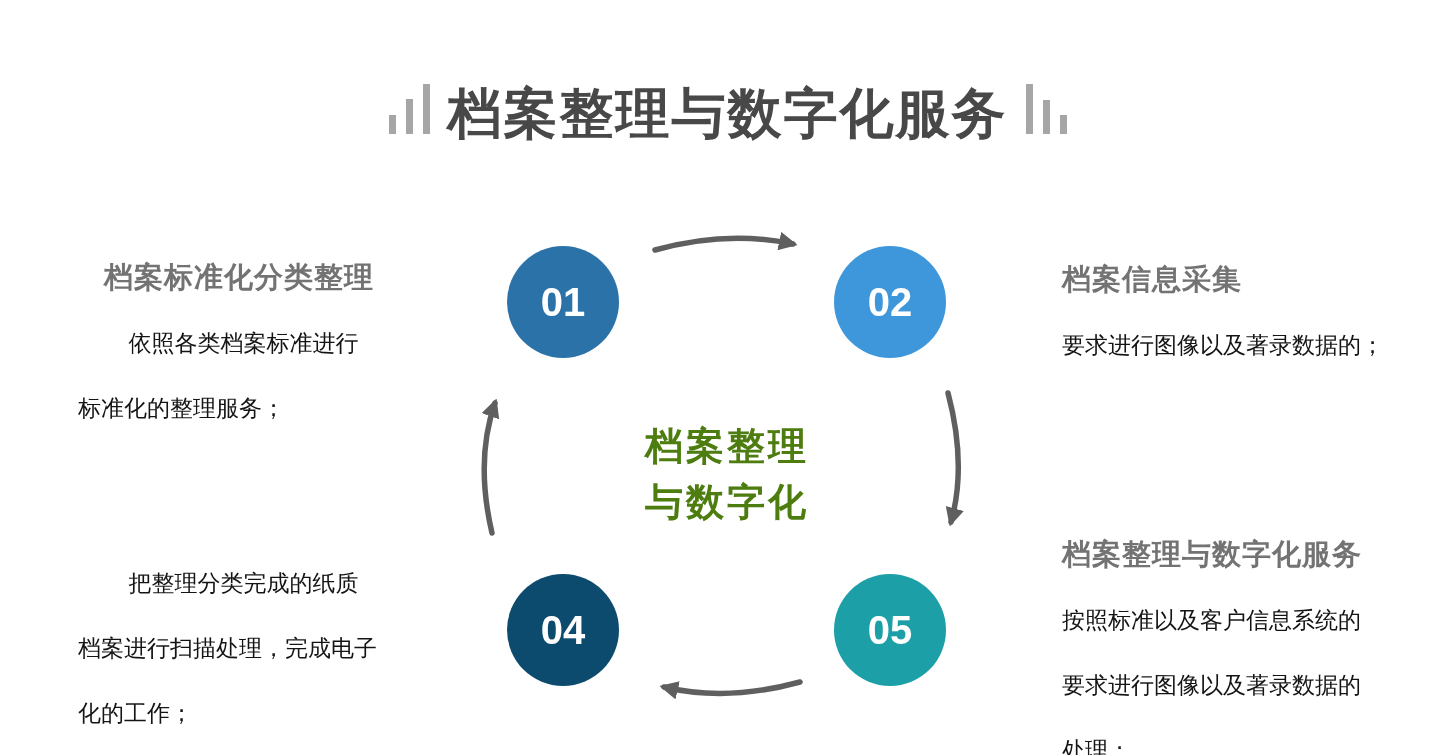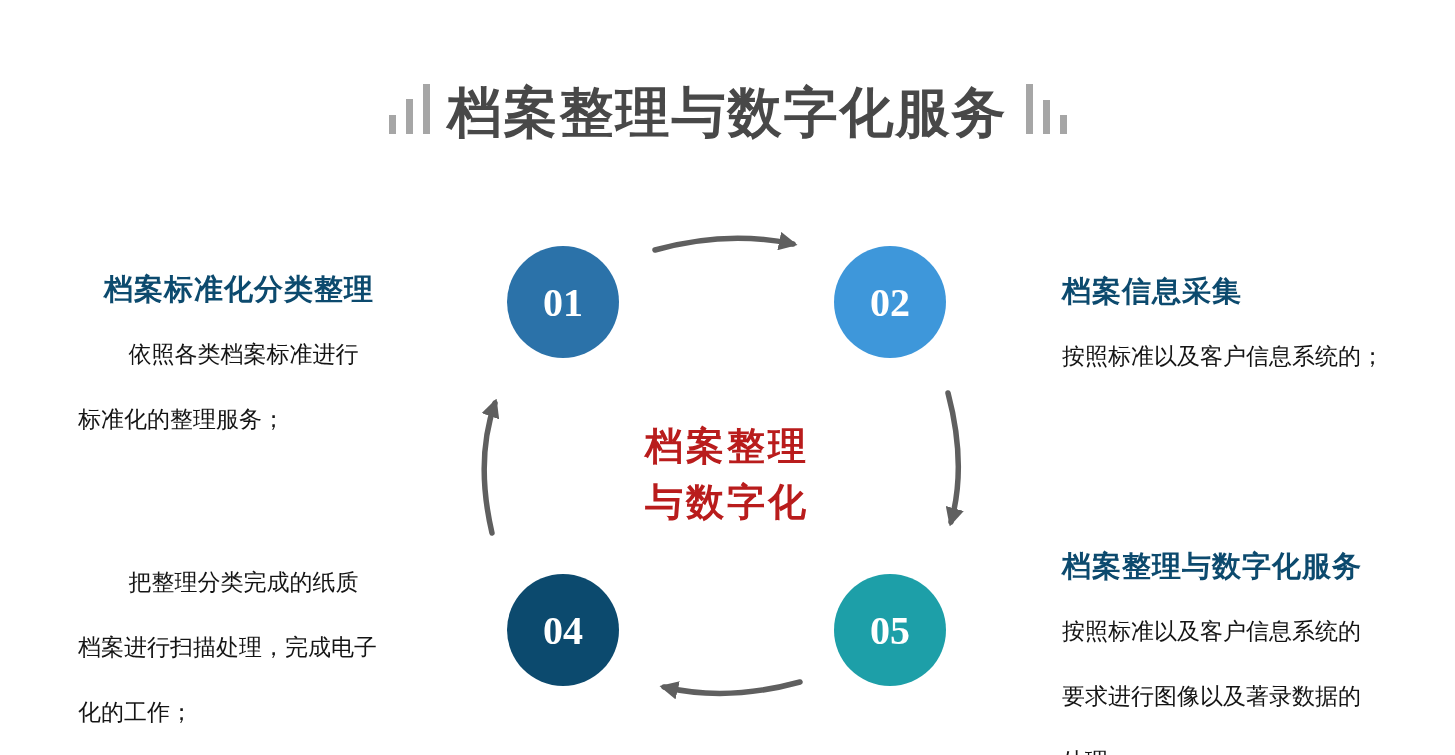--- a/index.html
+++ b/index.html
@@ -1,21 +1,21 @@
 <!DOCTYPE html>
 <html><head>
 <meta charset="utf-8">
 <style>
   * { margin: 0; padding: 0; box-sizing: border-box; }
   html, body { background: #ffffff; }
   body {
     font-family: "Liberation Sans", "DejaVu Sans", sans-serif;
     width: 1455px; height: 755px; overflow: hidden; position: relative;
   }
-  .canvas { position: absolute; inset: 0; width: 1455px; height: 755px; background: #ffffff; font-family: Liberation Serif, serif; }
+  .canvas { position: absolute; inset: 0; width: 1455px; height: 755px; background: #ffffff; }
 
   
   .header {
     position: absolute; top: 72px; left: 0; width: 100%; height: 72px;
     display: flex; justify-content: center; align-items: flex-end; gap: 18px;
   }
   .bars { display: flex; align-items: flex-end; gap: 10px; margin-bottom: 10px; }
   .bar { width: 7px; background: #a6a6a6; }
   .bars-asc  .b1 { height: 19px; } .bars-asc  .b2 { height: 35px; } .bars-asc  .b3 { height: 50px; }
   .bars-desc .b1 { height: 50px; } .bars-desc .b2 { height: 34px; } .bars-desc .b3 { height: 19px; }
@@ -31,33 +31,33 @@
     color: #ffffff; font-size: 40px; font-weight: 700;
   }
   .circle-01 { left: 507px; top: 246px; }
   .circle-02 { left: 834px; top: 246px; }
   .circle-03 { left: 834px; top: 574px; }
   .circle-04 { left: 507px; top: 574px; }
 
   
   .center-label {
     position: absolute; left: 552px; top: 418px; width: 350px;
-    text-align: center; color: #b91c1c; font-weight: 700;
+    text-align: center; color: #4d7c0f; font-weight: 700;
     font-size: 38px; line-height: 56px; letter-spacing: 3px;
   }
 
   
   .arrows-layer { position: absolute; inset: 0; pointer-events: none; }
   .flow-arrow { fill: none; stroke: #5f5f5f; stroke-width: 5.5; stroke-linecap: round; }
 
   
   .text-block { position: absolute; color: #111111; }
   .text-block .step-title {
-    font-size: 29px; font-weight: 800; color: #0c4a6e;
-    letter-spacing: 1px; margin-bottom: 7px; line-height: 1.2; white-space: nowrap; margin-top: 12px;
+    font-size: 29px; font-weight: 800; color: #737373;
+    letter-spacing: 1px; margin-bottom: 7px; line-height: 1.2; white-space: nowrap;
   }
   .text-block .step-body { font-size: 23px; line-height: 34px; color: #141414; }
   .text-block .step-body .line { white-space: nowrap; margin-top: 31px; }
   .text-block .step-body .line.indent { padding-left: 2.2em; }
 
   .block-left-top    { left: 78px;   top: 260px; width: 322px; }
   .block-left-bottom { left: 78px;   top: 535px; width: 322px; }
   .block-right-top   { left: 1062px; top: 262px; width: 360px; }
   .block-right-bottom{ left: 1062px; top: 537px; width: 360px; }
   .block-left-top .step-title, .block-left-bottom .step-title { text-align: center; }
@@ -115,21 +115,21 @@
     <div class="step-title">档案标准化分类整理</div>
     <div class="step-body">
       <div class="line indent">依照各类档案标准进行</div>
       <div class="line">标准化的整理服务；</div>
     </div>
   </div>
 
   <div class="text-block block-right-top">
     <div class="step-title">档案信息采集</div>
     <div class="step-body">
-      <div class="line">按照标准以及客户信息系统的；</div>
+      <div class="line">要求进行图像以及著录数据的；</div>
     </div>
   </div>
 
   <div class="text-block block-right-bottom">
     <div class="step-title">档案整理与数字化服务</div>
     <div class="step-body">
       <div class="line">按照标准以及客户信息系统的</div>
       <div class="line">要求进行图像以及著录数据的</div>
       <div class="line">处理；</div>
     </div>

